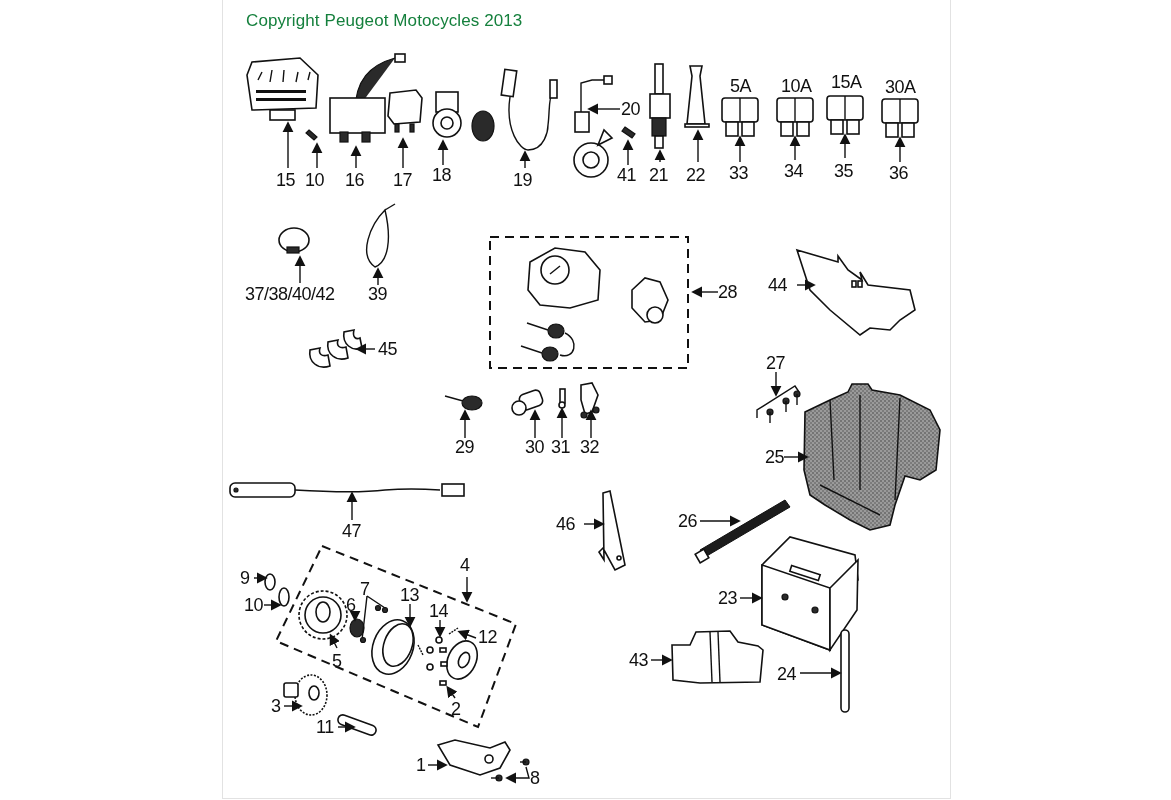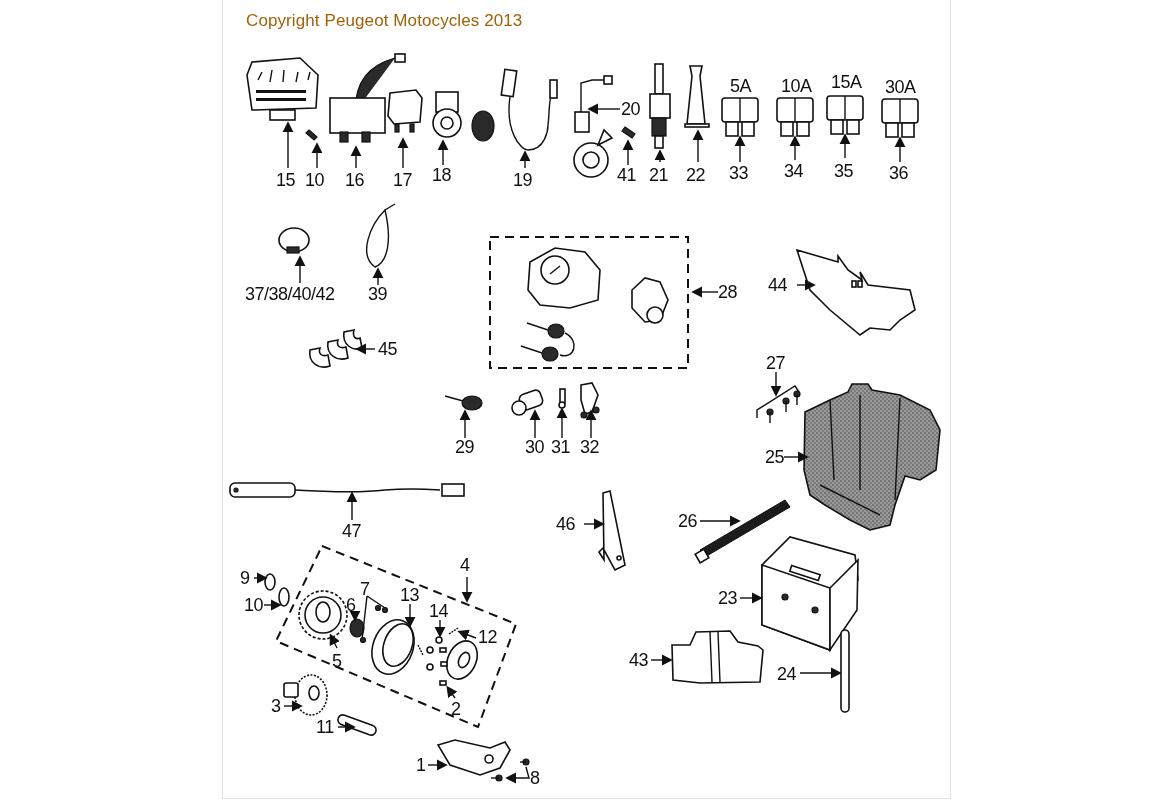--- a/index.html
+++ b/index.html
@@ -1,18 +1,18 @@
 <!DOCTYPE html>
 <html><head>
 <meta charset="utf-8">
 <style>
   html, body { margin: 0; padding: 0; background: #ffffff; }
   body { width: 1171px; height: 800px; position: relative; overflow: hidden; font-family: "Liberation Sans", sans-serif; }
   #sheet { position: absolute; left: 222px; top: 0; width: 727px; height: 798px; border-left: 1px solid #e2e2e2; border-right: 1px solid #e2e2e2; border-bottom: 1px solid #e2e2e2; background: #fff; }
-  #copyright { position: absolute; left: 246px; top: 11px; font-size: 17px; color: #a16207; letter-spacing: 0.1px; }
+  #copyright { position: absolute; left: 246px; top: 11px; font-size: 17px; color: #15803d; letter-spacing: 0.1px; }
   svg#diagram { position: absolute; left: 0; top: 0; }
   .lbl { font-family: "Liberation Sans", sans-serif; font-size: 18px; fill: #111; letter-spacing: -0.5px; }
   .part { fill: #fff; stroke: #111; stroke-width: 1.6; }
   .dark { fill: #2a2a2a; stroke: #111; stroke-width: 1.2; }
   .hatch { fill: url(#hatchPat); stroke: #111; stroke-width: 1.6; }
   .line { stroke: #111; stroke-width: 1.4; fill: none; }
   .dash { stroke: #111; stroke-width: 2; fill: none; stroke-dasharray: 9 6; }
 </style>
 </head>
 <body>

